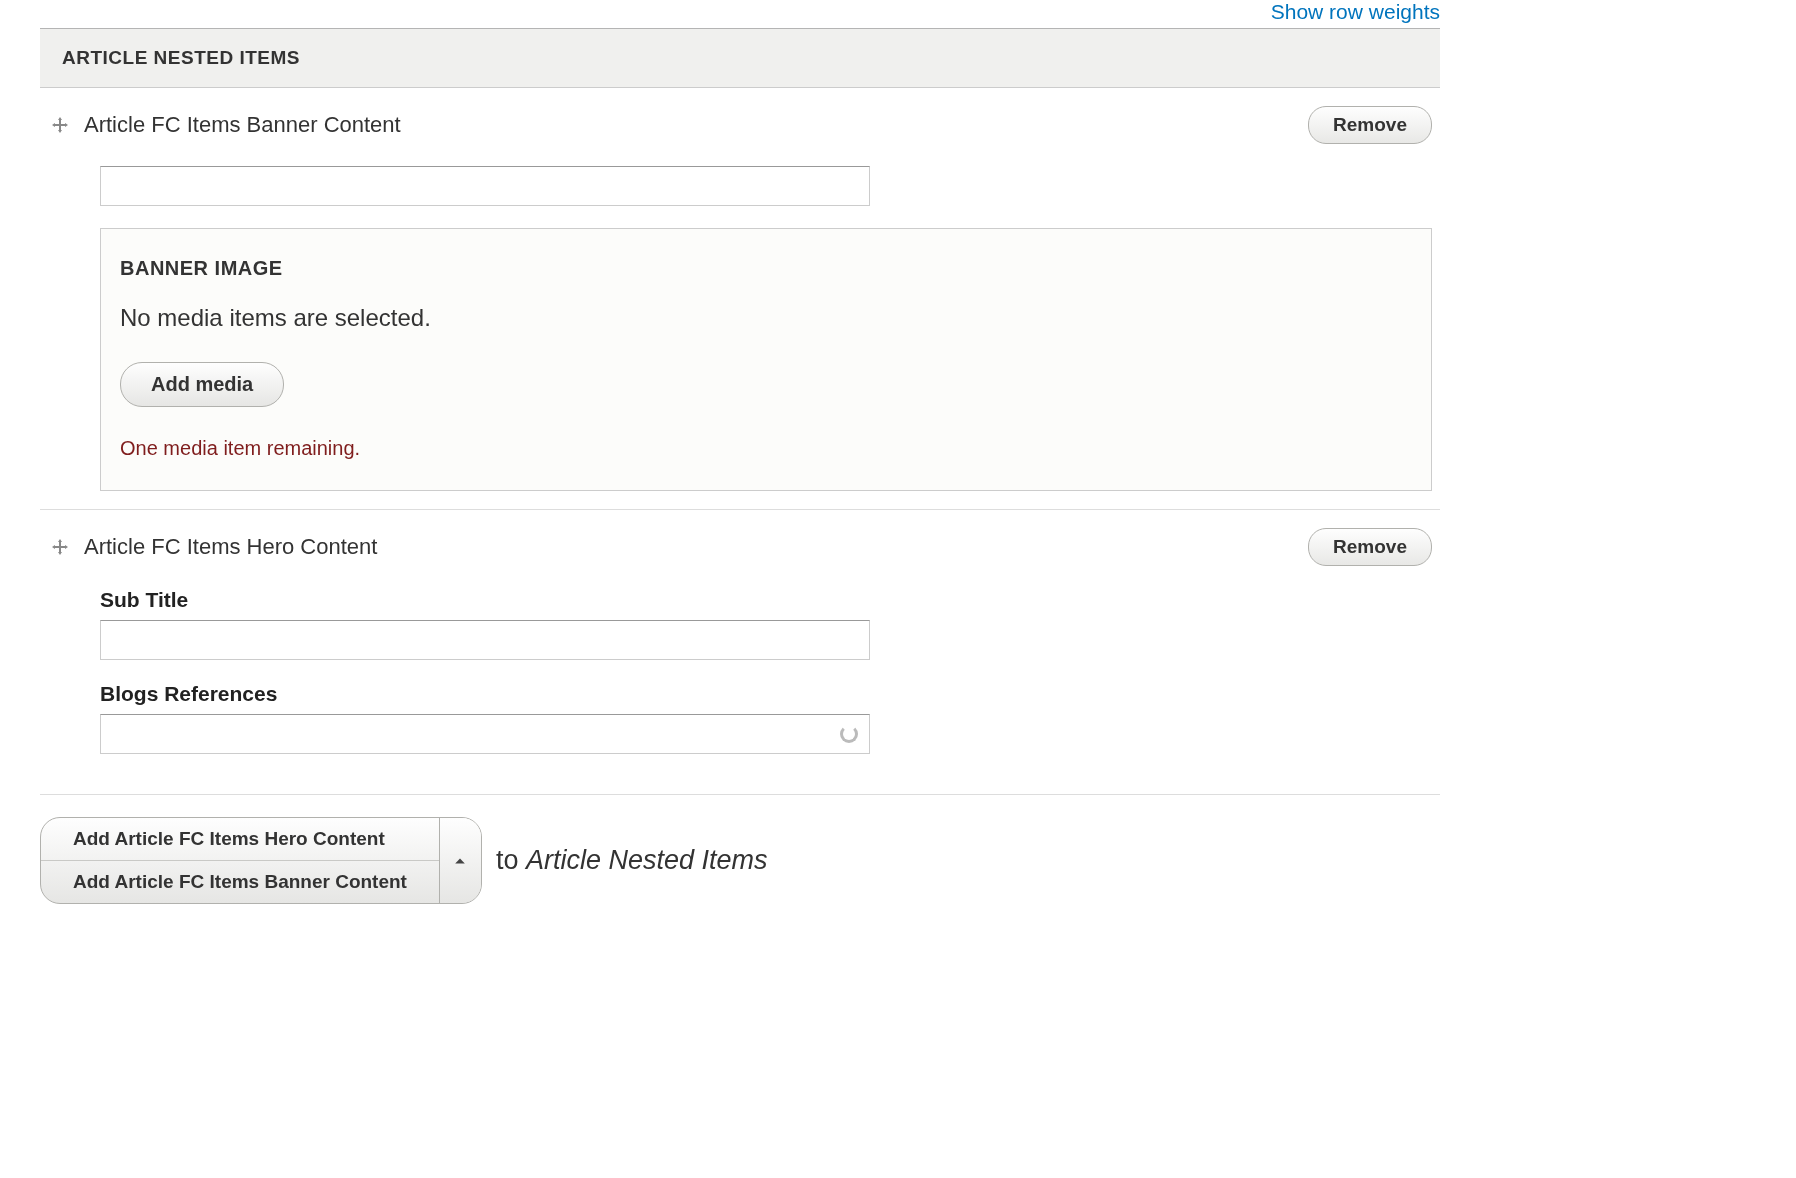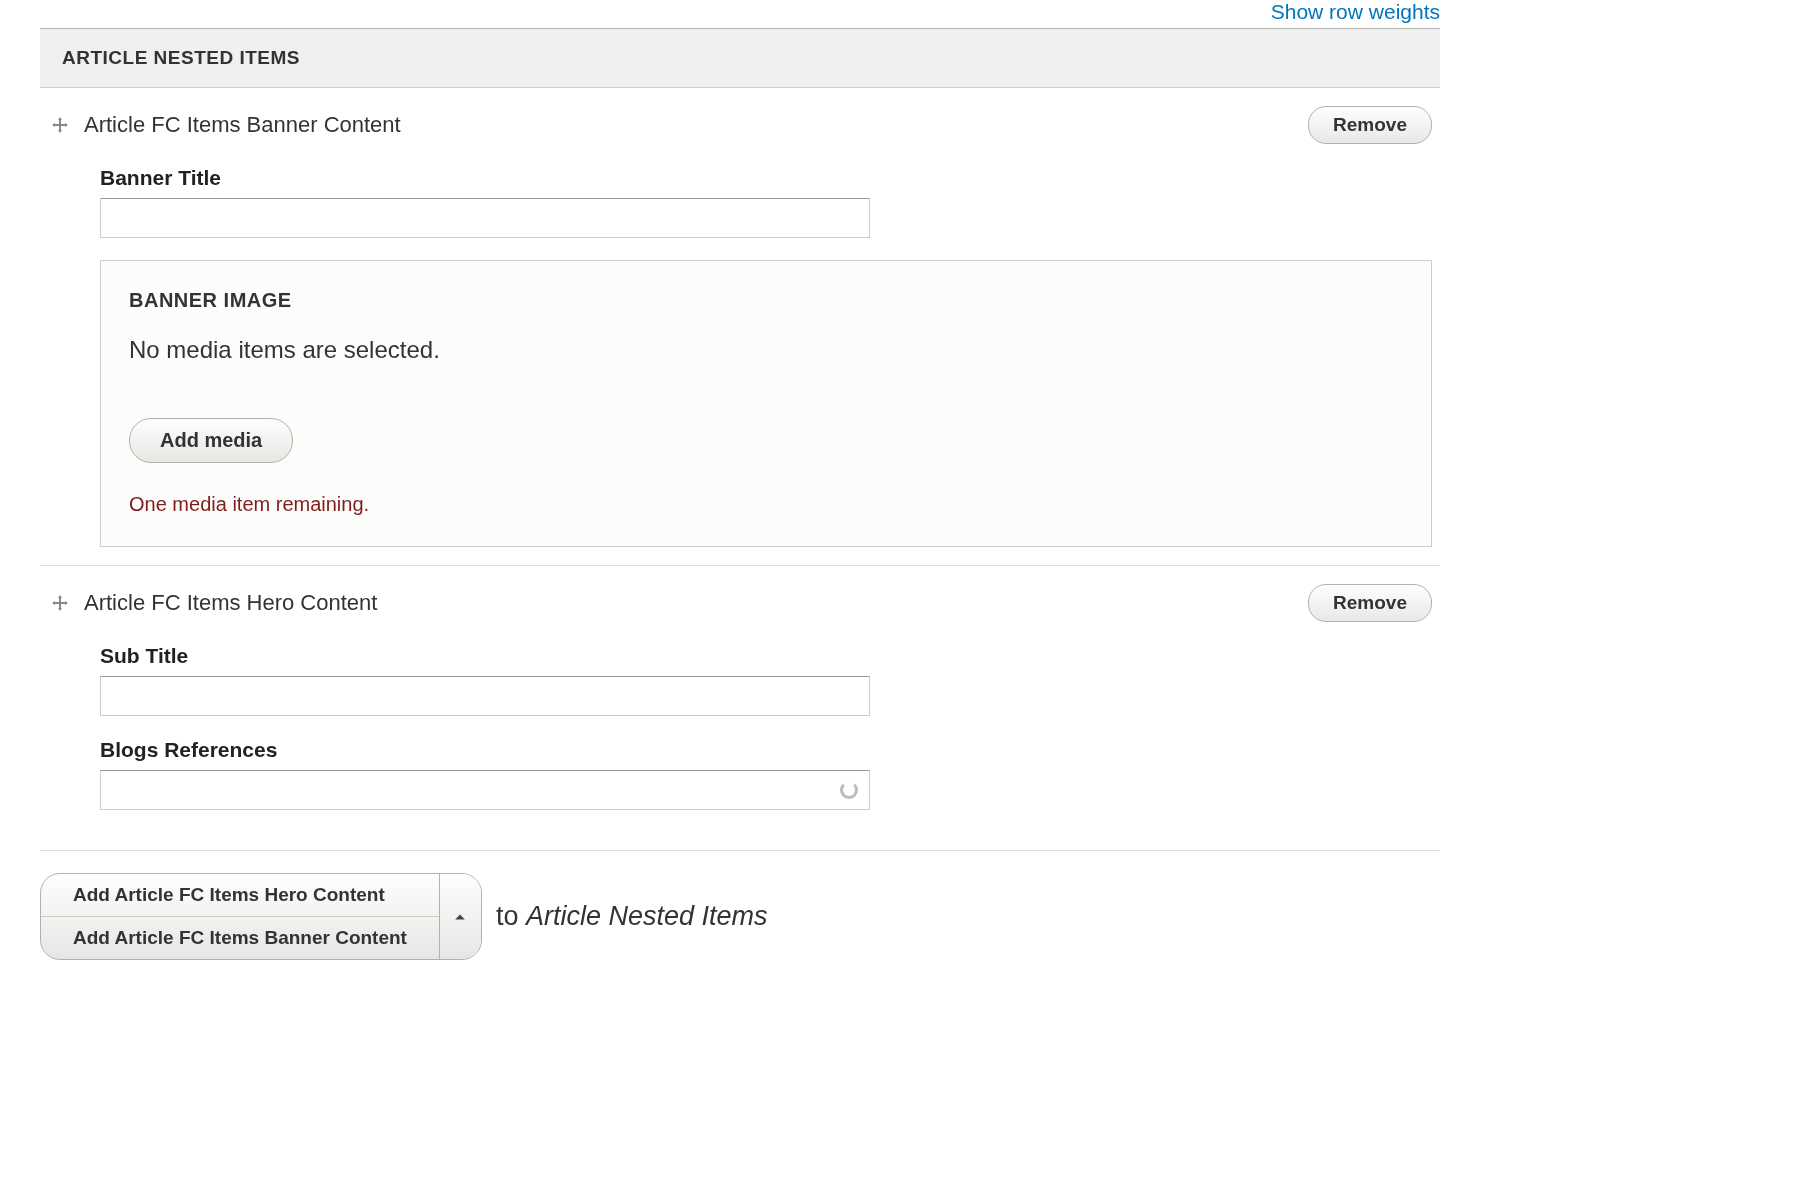--- a/index.html
+++ b/index.html
@@ -100,21 +100,21 @@
       border: 1px solid #ccc;
       border-top-color: #999;
       padding: 6px 10px;
       font-size: 18px;
       background: #fff;
       font-family: inherit;
     }
     .fieldset-box {
       border: 1px solid #ccc;
       background: #fcfcfa;
-      padding: 28px 34px 30px 28px;
+      padding: 28px 34px 30px 19px;
     }
     .fieldset-title {
       font-weight: bold;
       font-size: 20px;
       letter-spacing: 0.5px;
       margin-bottom: 24px;
       color: #333;
     }
     .helper-text {
       font-size: 24px;
@@ -125,21 +125,20 @@
       background: linear-gradient(#fefefe, #e6e6e4);
       border: 1px solid #b1b1ad;
       border-radius: 22px;
       padding: 10px 30px;
       font-size: 20px;
       font-weight: bold;
       color: #333;
       cursor: pointer;
       font-family: inherit;
       margin-bottom: 30px;
-      margin-top: 24px;
     }
     .remaining-text {
       font-size: 20px;
       color: #7f1d1d;
     }
     .throbber-input-wrap {
       position: relative;
       width: 770px;
       max-width: 100%;
     }
@@ -232,21 +231,20 @@
           <path d="M18 10 L15 8 L15 12 Z"></path>
           <rect x="9" y="4" width="2" height="12"></rect>
           <rect x="4" y="9" width="12" height="2"></rect>
         </svg>
       </span>
       <span class="item-title">Article FC Items Banner Content</span>
       <button class="remove-btn">Remove</button>
     </div>
     <div class="item-body">
       <div class="form-group">
-        <label class="form-label">Banner Title</label>
         <input type="text" class="text-input" value="" style="">
       </div>
       <div class="fieldset-box">
         <div class="fieldset-title">BANNER IMAGE</div>
         <div class="helper-text">No media items are selected.</div>
         <button class="add-media-btn">Add media</button>
         <div class="remaining-text">One media item remaining.</div>
       </div>
     </div>
   </div>

